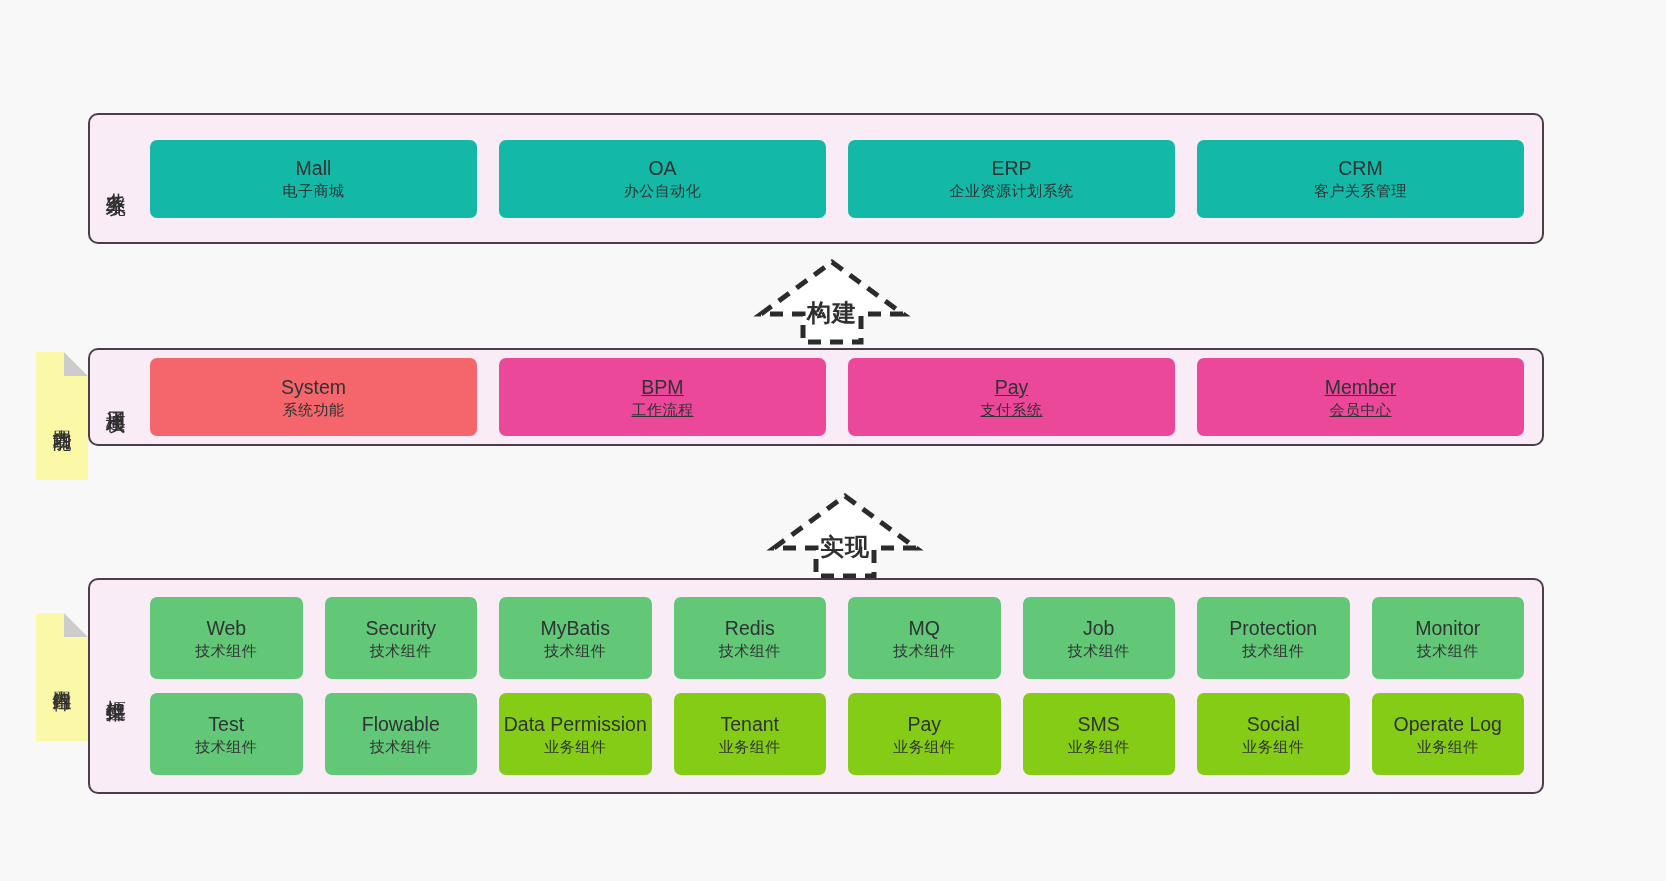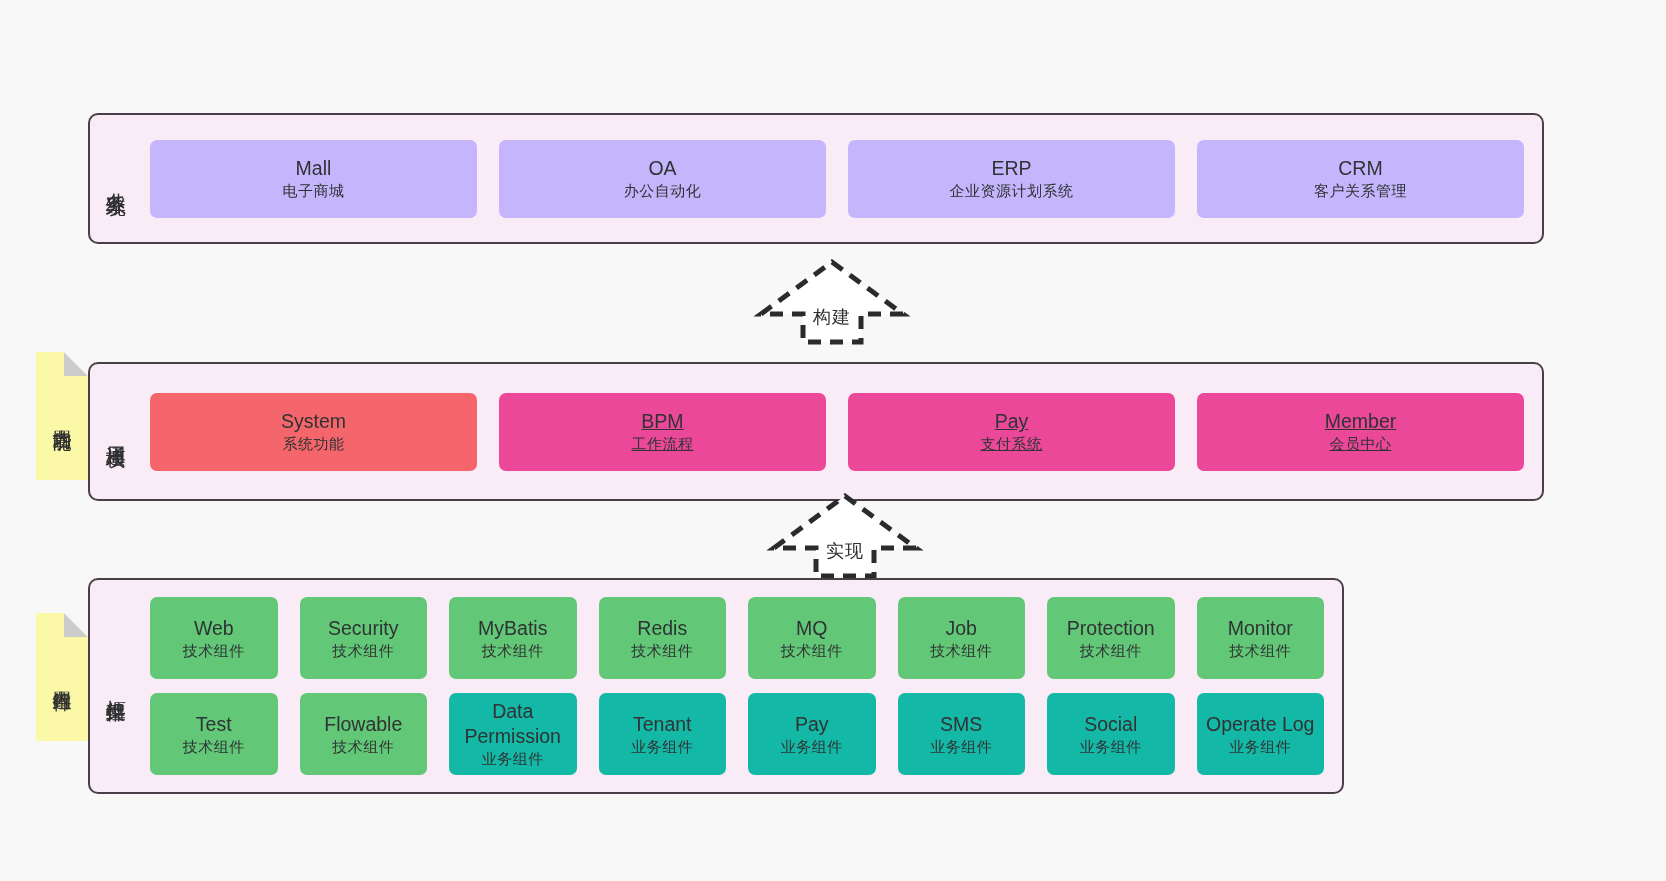--- a/index.html
+++ b/index.html
@@ -81,38 +81,38 @@
   .card .en {
     font-size: 19.5px;
     color: #2f3333;
   }
   .card .cn {
     font-size: 15px;
     color: #2f3333;
     letter-spacing: 0.5px;
   }
 
-  .c-blue       { background: #c4b5fd; }
+  .c-blue       { background: #14b8a6; }
   .c-red        { background: #f4666c; }
   .c-pink       { background: #ec4899; text-decoration: underline; }
   .c-green      { background: #62c877; }
-  .c-lightgreen { background: #14b8a6; text-align: center; }
+  .c-lightgreen { background: #84cc16; text-align: center; }
 
   
   #layer-business { left: 88px; top: 113px; width: 1456px; height: 131px; }
   #layer-business .layer-body { padding: 0 18px 0 8px; }
   #layer-business .card { height: 78px; }
 
   
-  #layer-modules { left: 88px; top: 362px; width: 1456px; height: 139px; }
+  #layer-modules { left: 88px; top: 348px; width: 1456px; height: 98px; }
   #layer-modules .layer-body { padding: 0 18px 0 8px; }
   #layer-modules .card { height: 78px; }
 
   
-  #layer-framework { left: 88px; top: 578px; width: 1256px; height: 216px; }
+  #layer-framework { left: 88px; top: 578px; width: 1456px; height: 216px; }
   #layer-framework .layer-body { padding: 0 18px 0 8px; gap: 14px; }
   #layer-framework .card { height: 82px; }
 
   
   .note {
     position: absolute;
     background: #fbf8a8;
     box-sizing: border-box;
     display: flex;
     align-items: center;
@@ -145,24 +145,25 @@
     position: absolute;
     user-select: none;
   }
   .arrow svg { display: block; overflow: visible; }
   .arrow .arrow-label {
     position: absolute;
     left: 0;
     right: 0;
     bottom: 13px;
     text-align: center;
-    font-size: 18px;
+    font-size: 24px;
     color: #2f2f2f;
     letter-spacing: 1px;
     pointer-events: none;
+    font-weight: bold;
   }
   #arrow-build     { left: 757px; top: 258px; width: 150px; height: 84px; }
   #arrow-implement { left: 770px; top: 492px; width: 150px; height: 84px; }
 </style>
 </head>
 <body>
 
 <div class="canvas">
 
   <div class="layer" id="layer-business">

